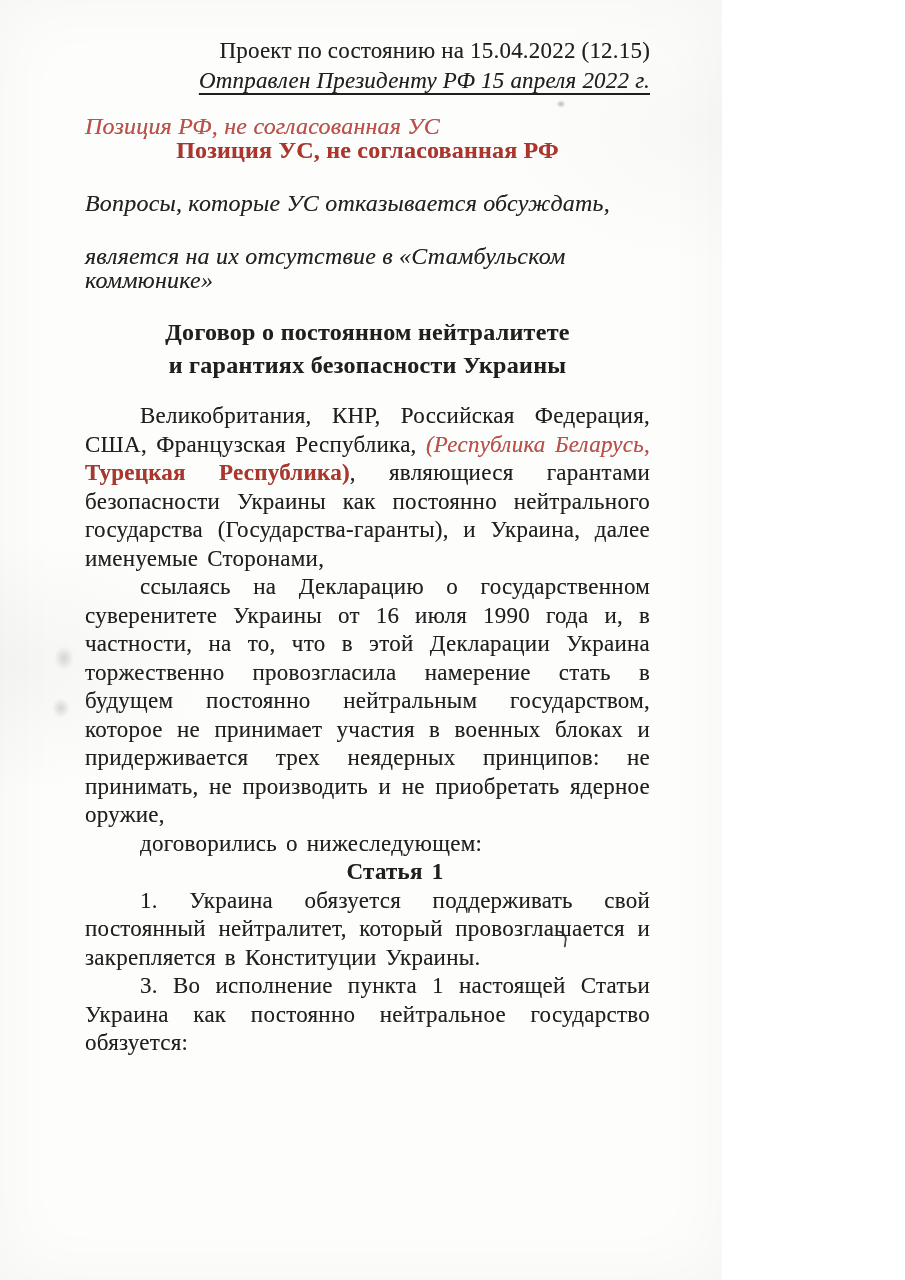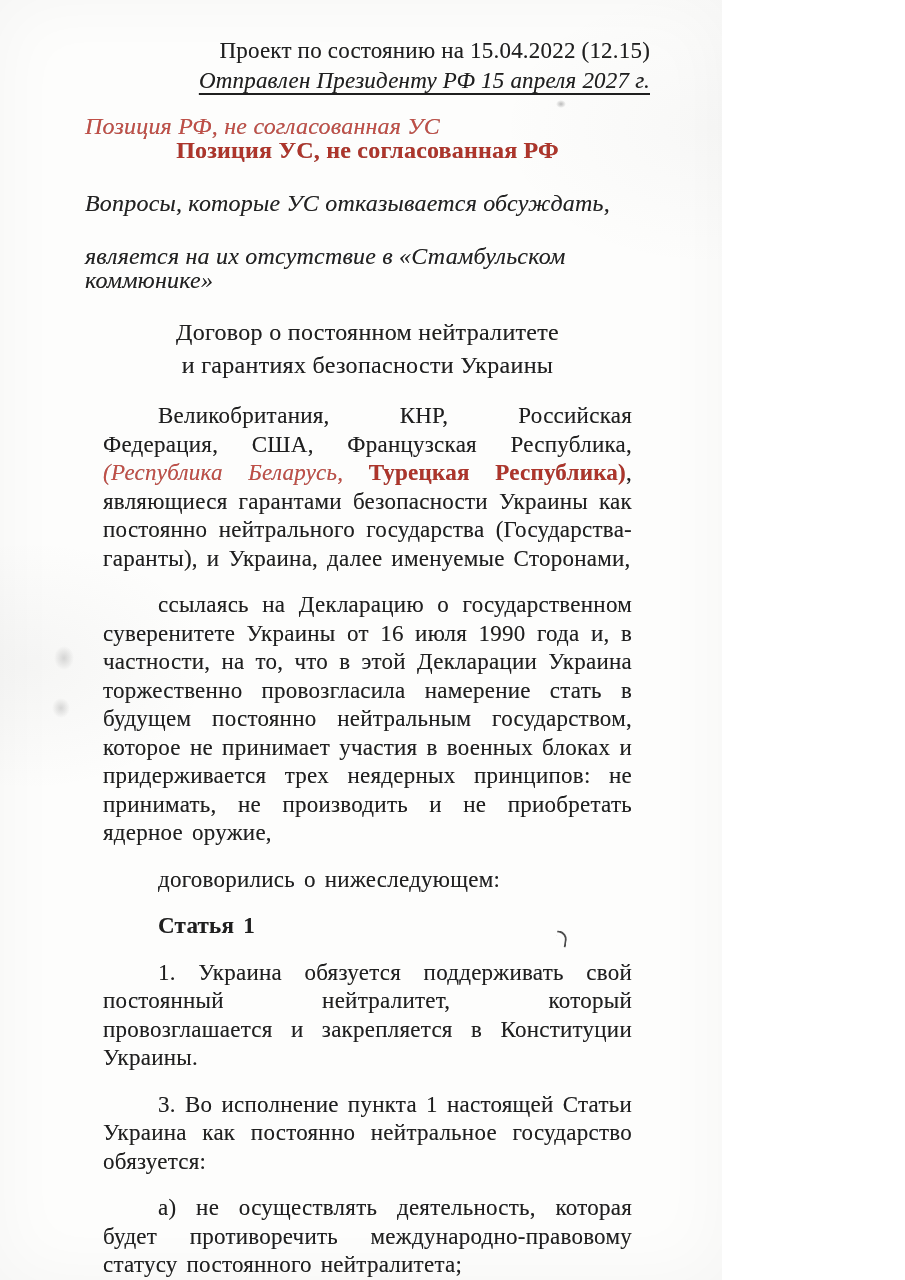--- a/index.html
+++ b/index.html
@@ -30,26 +30,27 @@
     text-decoration:underline;
     text-decoration-thickness:2px;
     text-underline-offset:5px;
   }
   
   .legend{margin-top:18px;font-size:24px;line-height:24px;letter-spacing:.2px;}
   .red-italic{color:var(--red-italic);font-style:italic;}
   .red-bold{color:var(--red-bold);font-weight:bold;text-align:center;}
   .black-italic{font-style:italic;color:#222;margin-top:29px;}
   
-  .doc-title{margin-top:24px;text-align:center;font-weight:normal;font-size:24px;line-height:33px;letter-spacing:.3px;}
+  .doc-title{margin-top:24px;text-align:center;font-weight:bold;font-size:24px;line-height:33px;letter-spacing:.3px;}
   
   .doc-body{margin-top:20px;font-size:23px;line-height:28.5px;text-align:justify;letter-spacing:.25px;word-spacing:3px;}
-  .doc-body p{margin:18px;text-indent:55px;}
+  .doc-body p{margin:0;text-indent:55px;}
   .article-heading{
     margin:26px 0 4px 0;
+    text-align:center;
     font-weight:bold;
     font-size:23px;
     line-height:28.5px;
     text-indent:0;
   }
   
   .artifact{position:absolute;pointer-events:none;}
   .pen-mark{
     left:556px;top:931px;width:9px;height:14px;
     border-top:2.5px solid #2e2e2e;border-right:2.5px solid #2e2e2e;
@@ -75,21 +76,21 @@
   .smudge-2{left:52px;top:698px;width:18px;height:20px;}
   .smudge-3{left:556px;top:100px;width:10px;height:8px;background:radial-gradient(closest-side, rgba(90,90,90,0.4), transparent);}
 </style>
 </head>
 <body>
 
 <div class="page">
 
   <div class="doc-header">
     <div>Проект по состоянию на 15.04.2022 (12.15)</div>
-    <div class="sent">Отправлен Президенту РФ 15 апреля 2027 г.</div>
+    <div class="sent">Отправлен Президенту РФ 15 апреля 2022 г.</div>
   </div>
 
   <div class="legend">
     <div class="red-italic">Позиция РФ, не согласованная УС</div>
     <div class="red-bold">Позиция УС, не согласованная РФ</div>
     <div class="black-italic">Вопросы, которые УС отказывается обсуждать,</div>
     <div class="black-italic">является на их отсутствие в «Стамбульском коммюнике»</div>
   </div>
 
   <div class="doc-title">
@@ -102,21 +103,20 @@
 
     <p>ссылаясь на Декларацию о государственном суверенитете Украины от 16 июля 1990 года и, в частности, на то, что в этой Декларации Украина торжественно провозгласила намерение стать в будущем постоянно нейтральным государством, которое не принимает участия в военных блоках и придерживается трех неядерных принципов: не принимать, не производить и не приобретать ядерное оружие,</p>
 
 
     <p>договорились о нижеследующем:</p>
 
     <p class="article-heading">Статья 1</p>
 
     <p>1. Украина обязуется поддерживать свой постоянный нейтралитет, который провозглашается и закрепляется в Конституции Украины.</p>
     <p>3. Во исполнение пункта 1 настоящей Статьи Украина как постоянно нейтральное государство обязуется:</p>
-    <p>а) не осуществлять деятельность, которая будет противоречить международно-правовому статусу постоянного нейтралитета;</p>
   </div>
 
   <div class="artifact pen-mark"></div>
   <div class="artifact pencil-mark-1"></div>
   <div class="artifact pencil-mark-2"></div>
   <div class="artifact smudge smudge-1"></div>
   <div class="artifact smudge smudge-2"></div>
   <div class="artifact smudge smudge-3"></div>
 
 </div>

